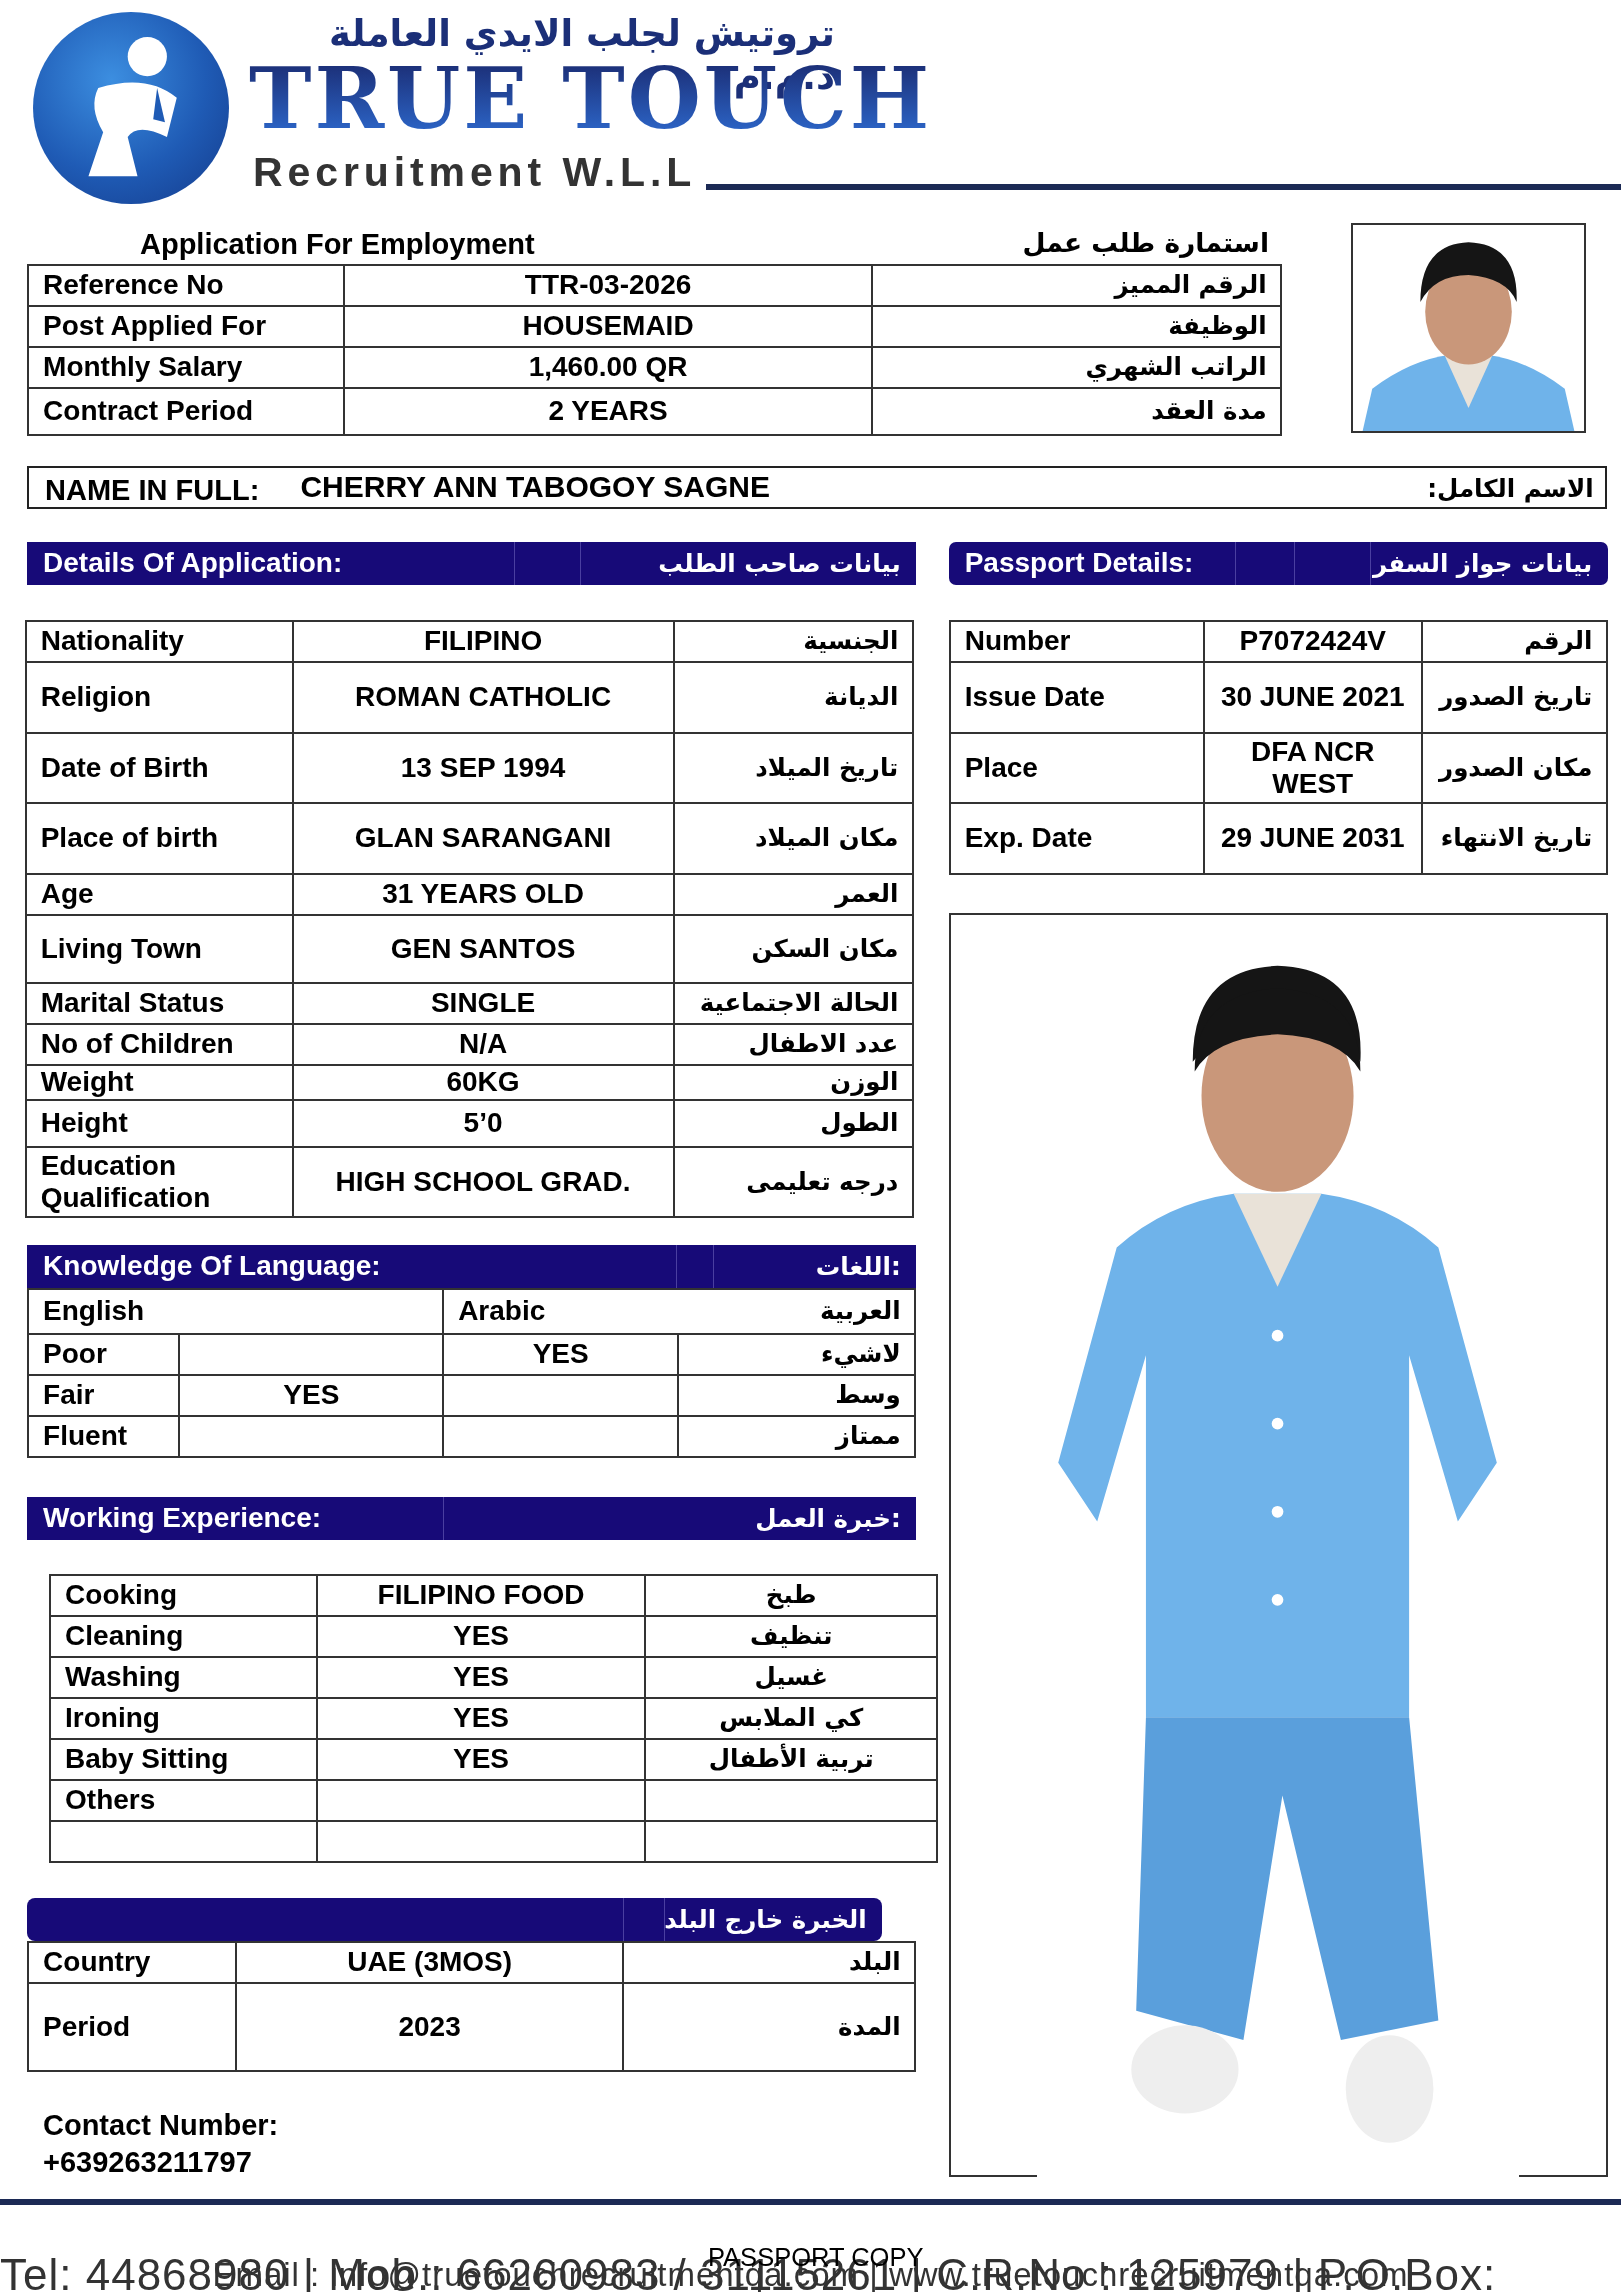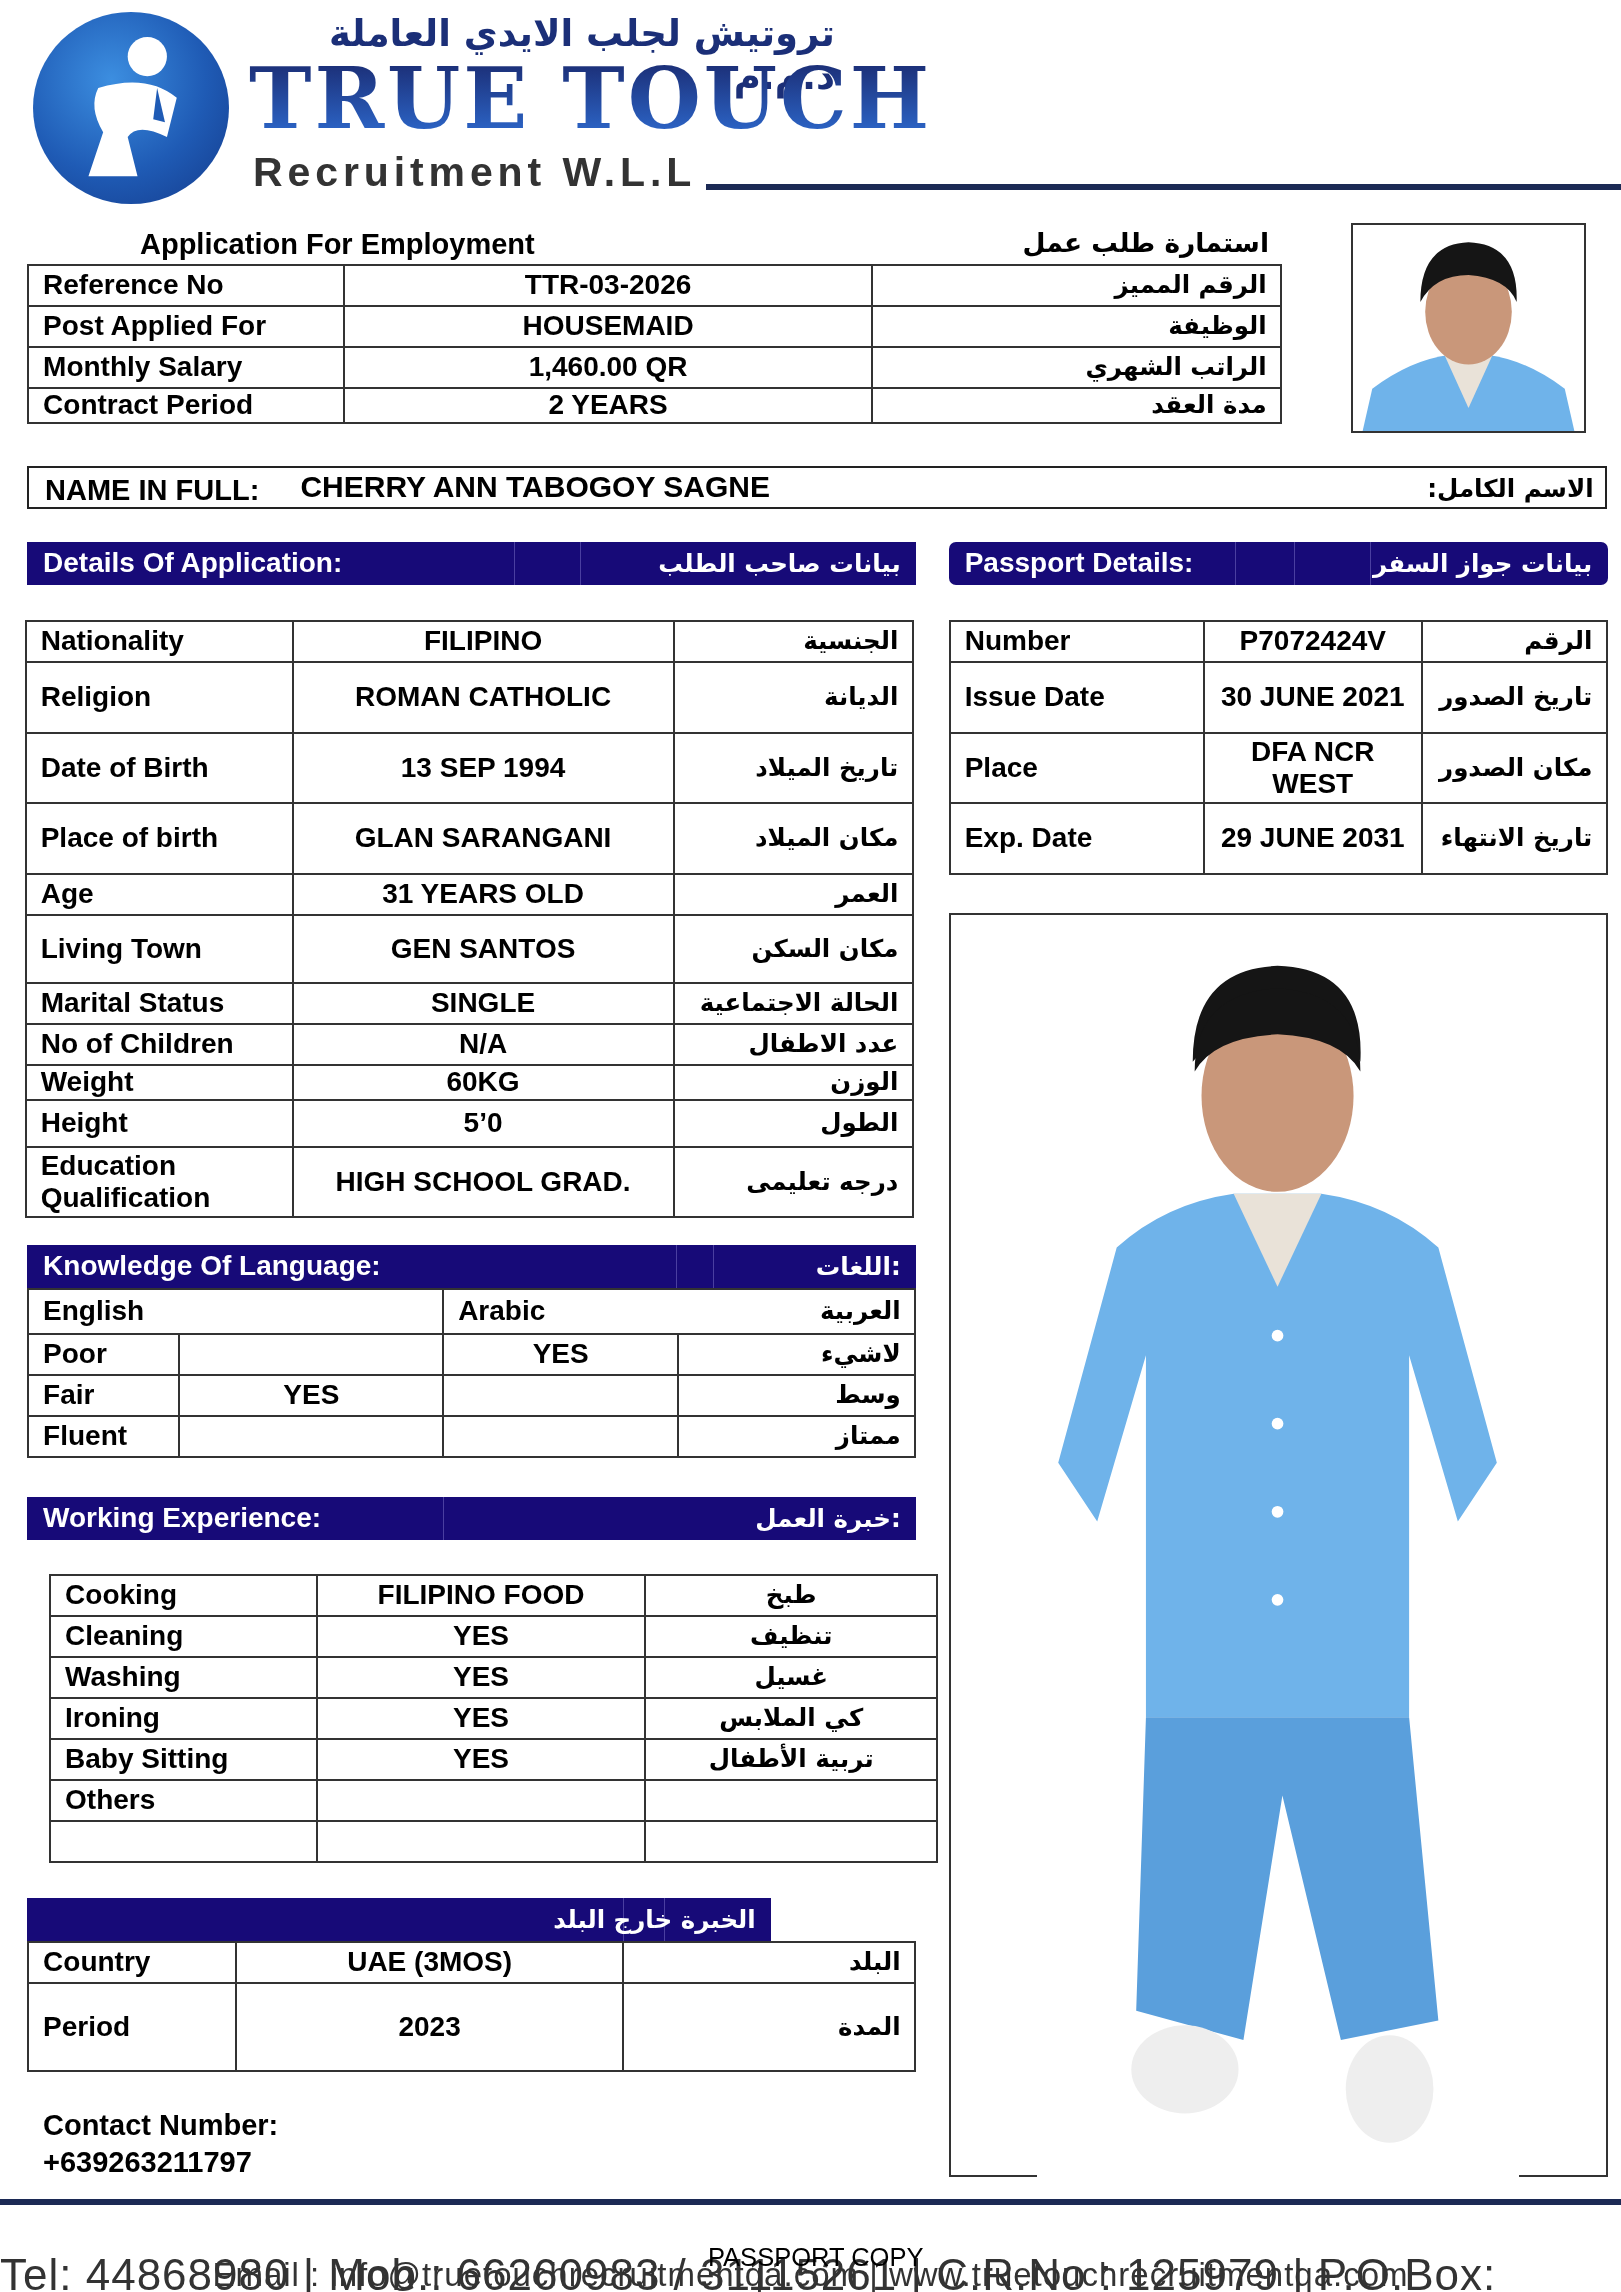--- a/index.html
+++ b/index.html
@@ -78,21 +78,21 @@
   <tr style="height:41px">
     <td>Post Applied For</td>
     <td class="c">HOUSEMAID</td>
     <td class="ar">الوظيفة</td>
   </tr>
   <tr style="height:41px">
     <td>Monthly Salary</td>
     <td class="c">1,460.00 QR</td>
     <td class="ar">الراتب الشهري</td>
   </tr>
-  <tr style="height:35px">
+  <tr style="height:47px">
     <td>Contract Period</td>
     <td class="c">2 YEARS</td>
     <td class="ar">مدة العقد</td>
   </tr>
 </tbody>
   </table>
 
 <div class="abs photo-box" style="left:1351px; top:223px; width:235px; height:210px;">
   <svg class="avatar-svg" viewBox="0 0 240 214">
     <rect width="240" height="214" fill="#fff"></rect>
@@ -330,21 +330,21 @@
     <td class="ar" style="text-align:center"></td>
   </tr>
   <tr style="height:41px">
     <td></td>
     <td class="c"></td>
     <td class="ar" style="text-align:center"></td>
   </tr>
 </tbody>
   </table>
 
-<div class="abs bar" style="left:27.4px; top:1898px; width:744px;">
+<div class="abs bar" style="left:27.4px; top:1898px; width:855px;border-radius:8px;">
   <span class="div" style="left:596px"></span>
   <span class="div" style="left:637px"></span>
   <span class="ar">الخبرة خارج البلد</span>
 </div>
 
 <table style="left:27.4px; top:1941px; width:889px;">
   <colgroup>
       <col style="width:208px">
       <col style="width:388px">
       <col style="width:293px">

